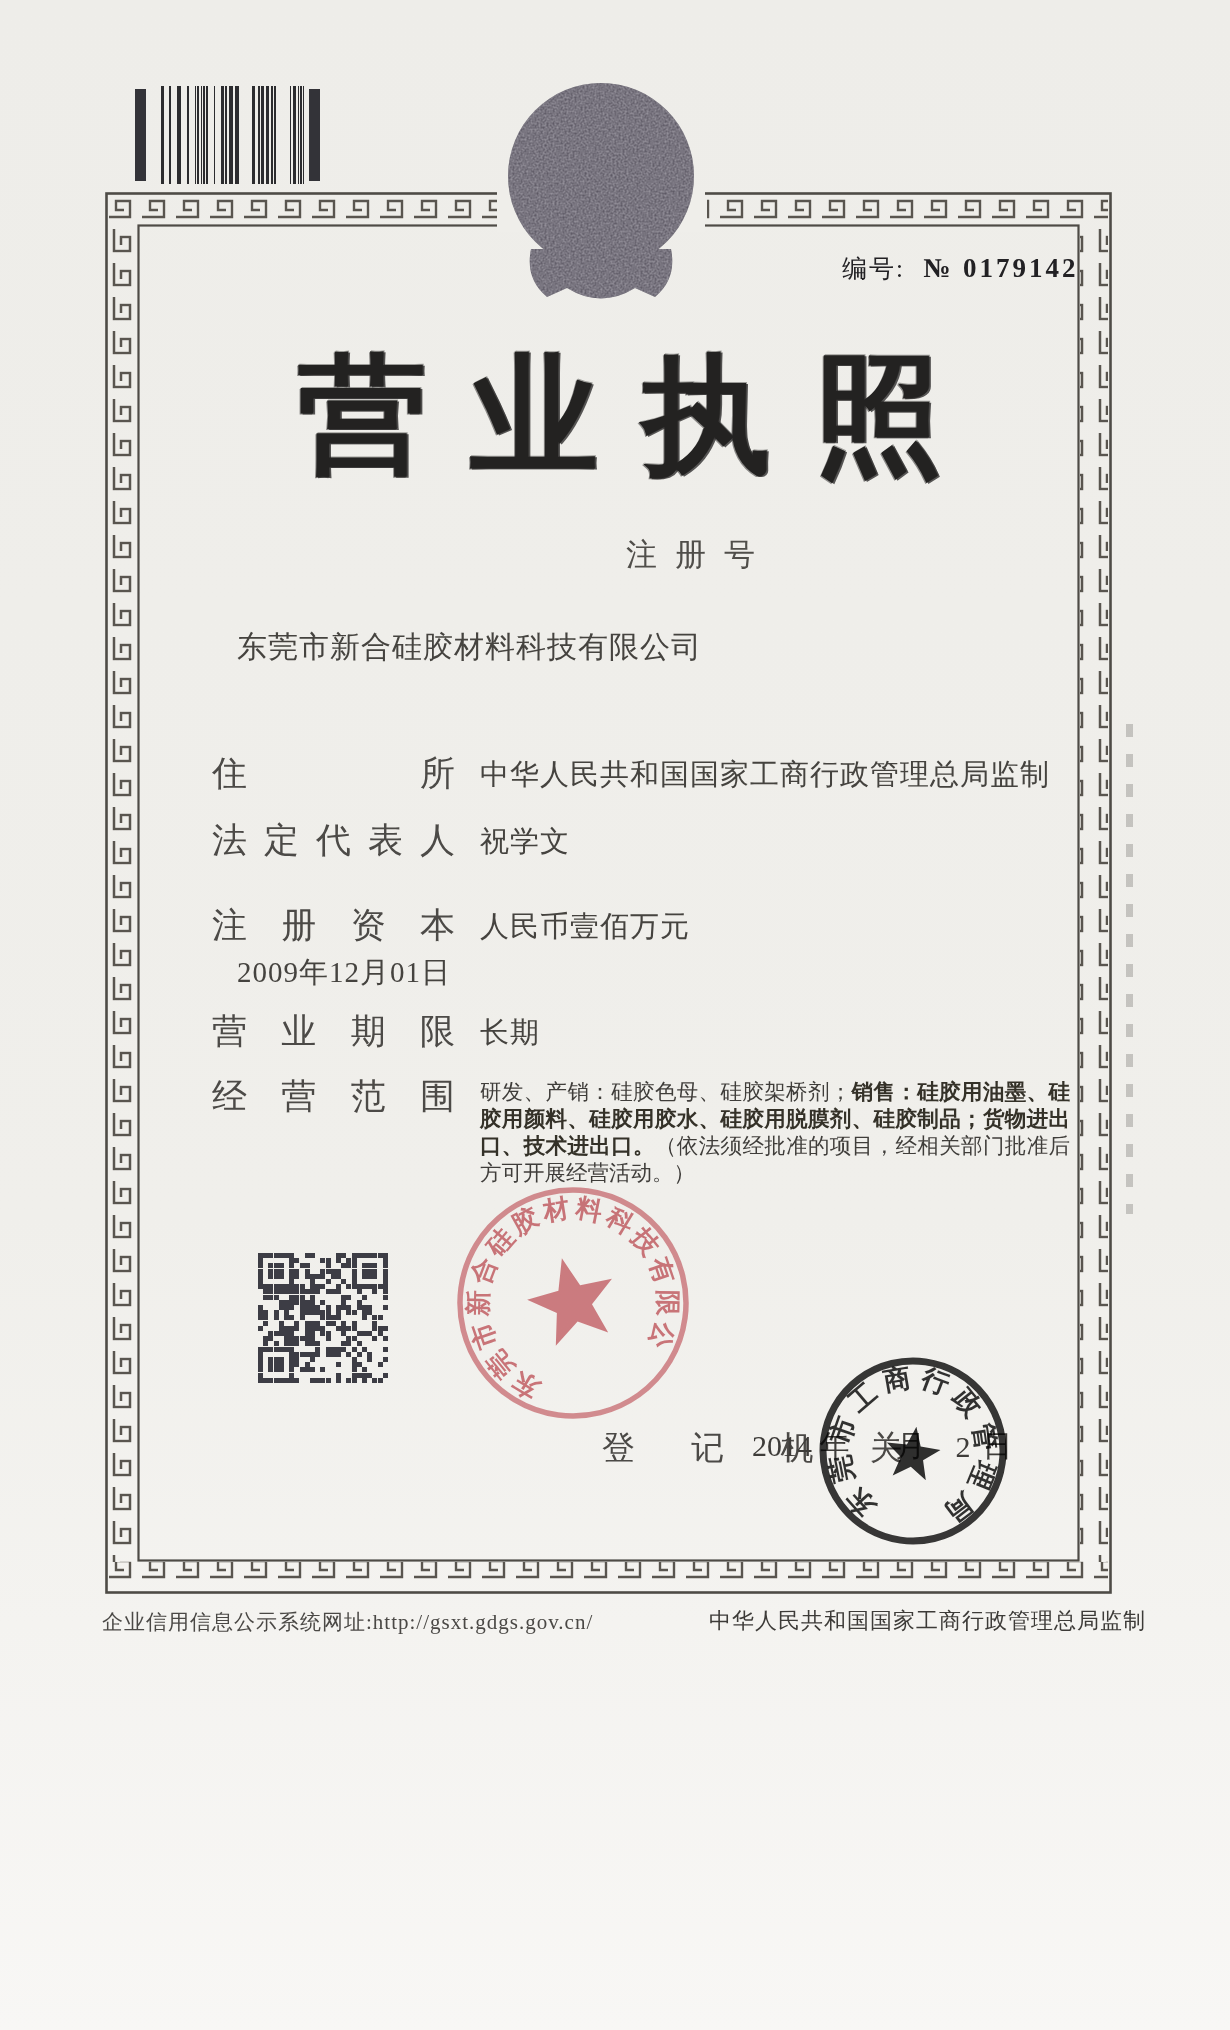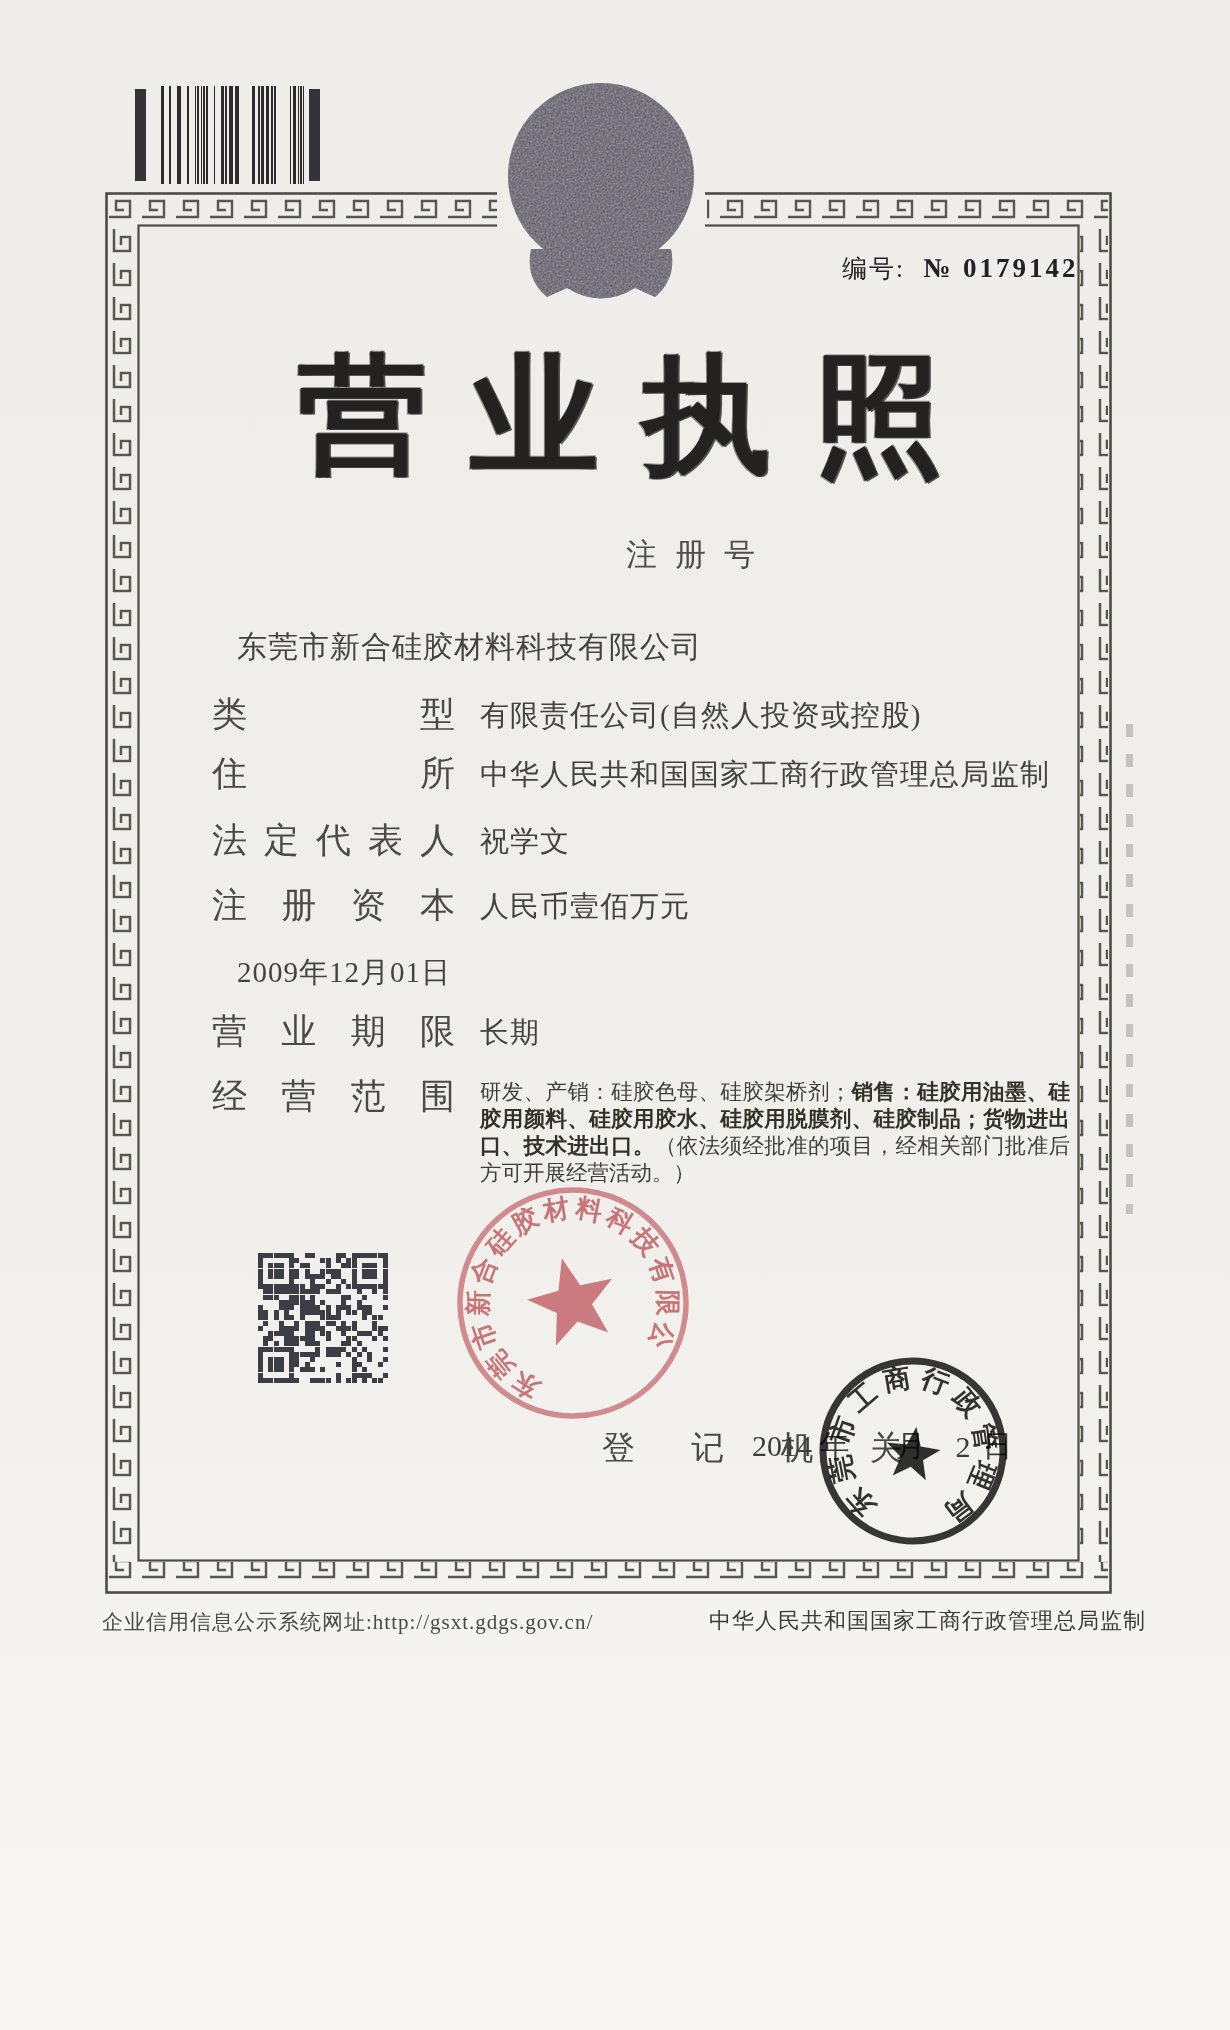--- a/index.html
+++ b/index.html
@@ -137,33 +137,29 @@
 
   <div class="title">营业执照</div>
 
   <div class="regno">
     <span class="lab">注册号</span>
   </div>
 
   <div class="row" style="top:622px">
     <div class="val" style="font-size:30px">东莞市新合硅胶材料科技有限公司</div>
   </div>
-  <div class="row" style="top:691px">
-    <div class="lab">类型</div>
-    <div class="val">有限责任公司(自然人投资或控股)</div>
-  </div>
   <div class="row" style="top:750px">
     <div class="lab">住所</div>
     <div class="val">中华人民共和国国家工商行政管理总局监制</div>
   </div>
   <div class="row" style="top:817px">
     <div class="lab">法定代表人</div>
     <div class="val">祝学文</div>
   </div>
-  <div class="row" style="top:882px">
+  <div class="row" style="top:902px">
     <div class="lab">注册资本</div>
     <div class="val">人民币壹佰万元</div>
   </div>
   <div class="row" style="top:948px">
     <div class="val">2009年12月01日</div>
   </div>
   <div class="row" style="top:1073px">
     <div class="lab">经营范围</div>
     <div class="scope"><span>研发、产销：硅胶色母、硅胶架桥剂；</span><span class="b">销售：硅胶用油墨、硅胶用颜料、硅胶用胶水、硅胶用脱膜剂、硅胶制品；货物进出口、技术进出口。</span><span>（依法须经批准的项目，经相关部门批准后方可开展经营活动。）</span></div>
   </div>

